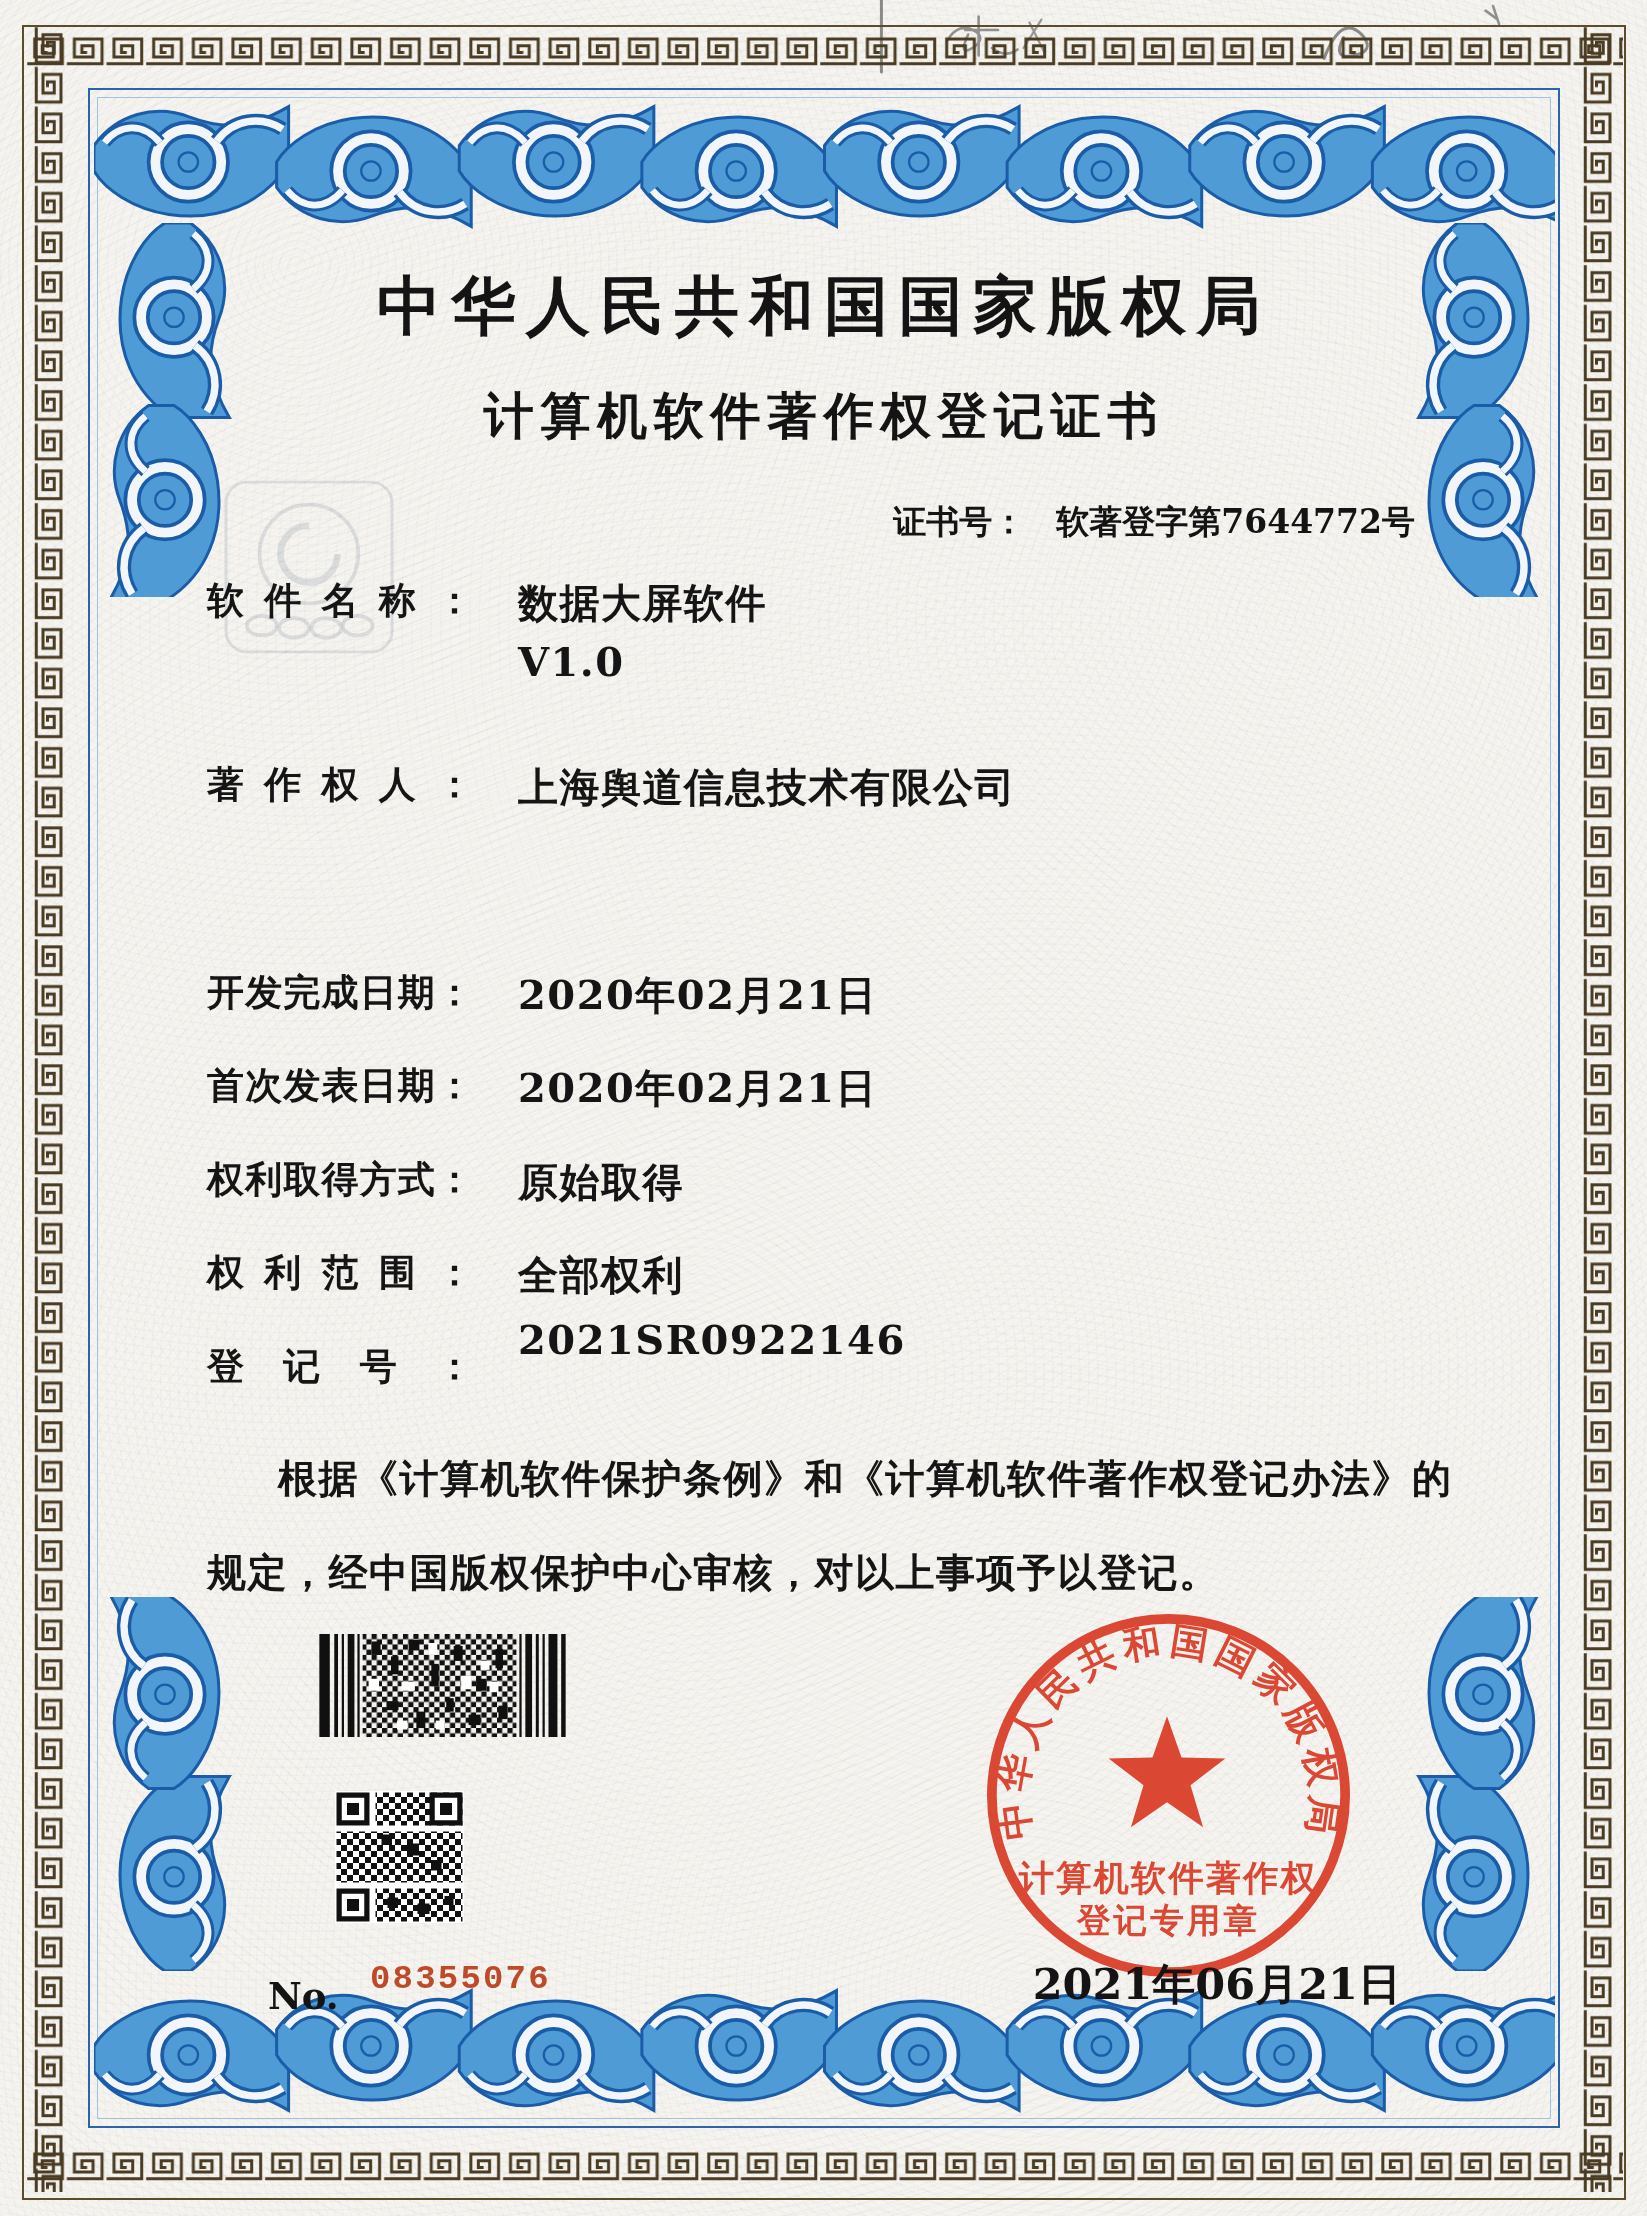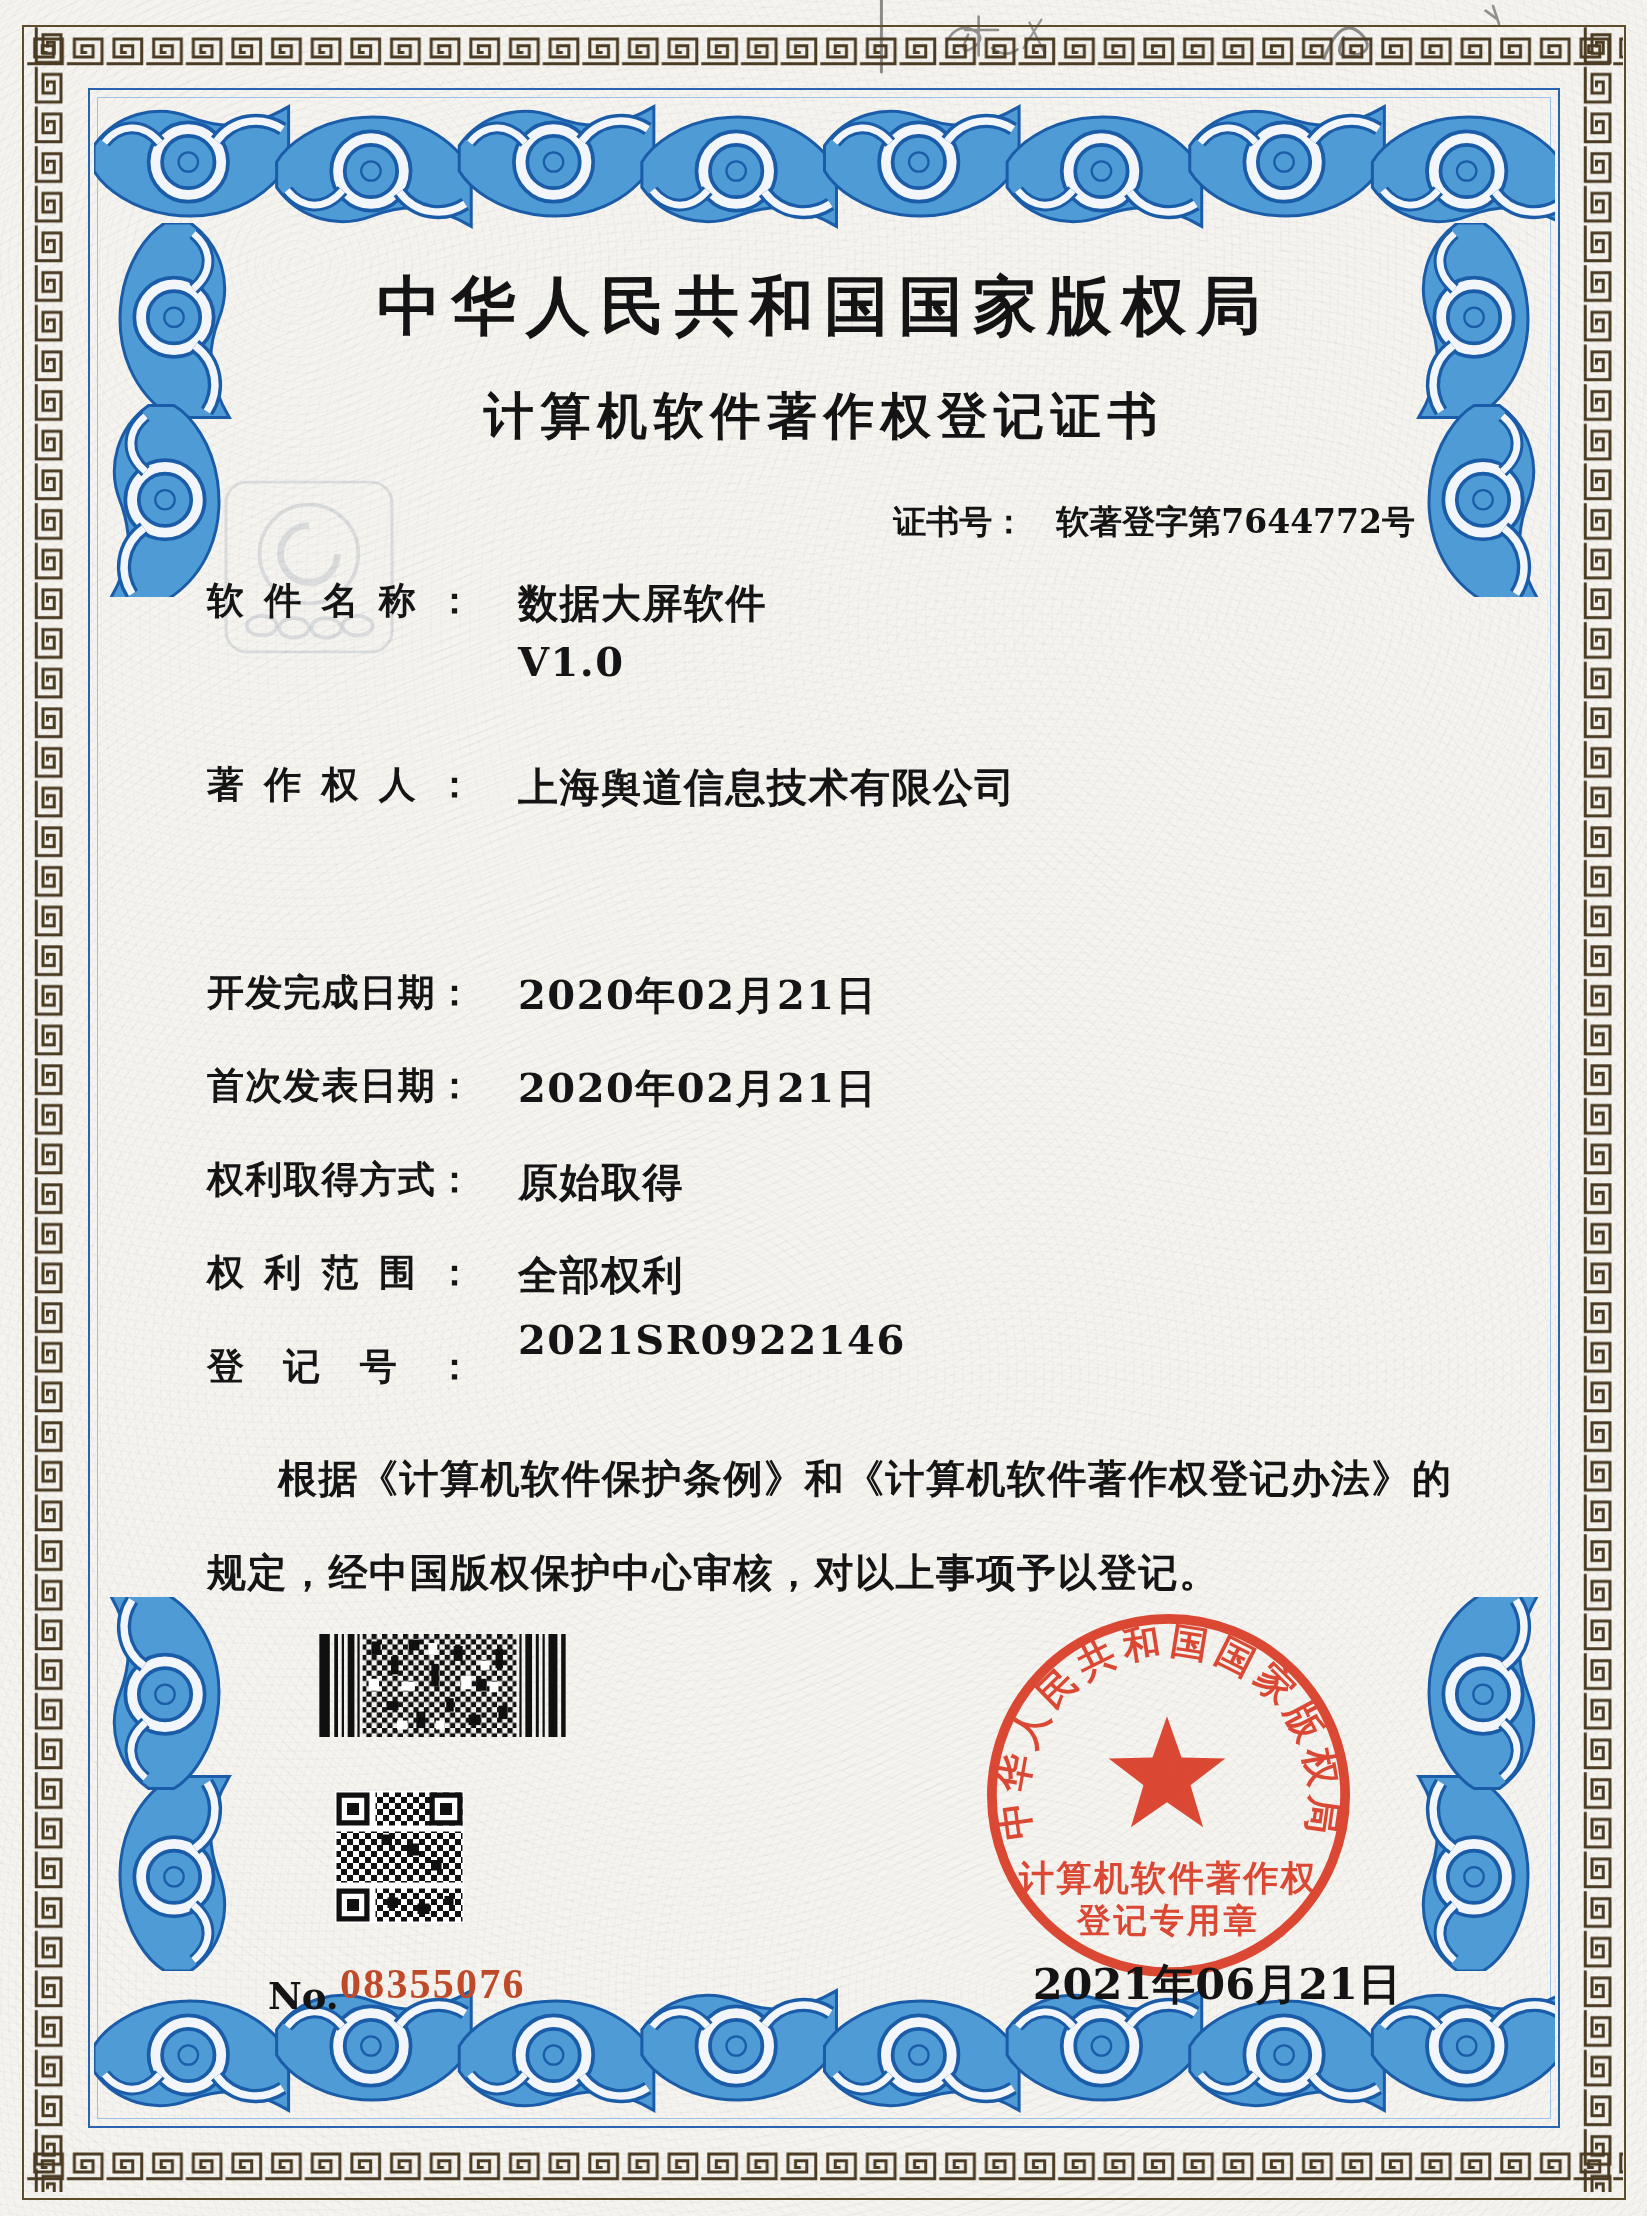--- a/index.html
+++ b/index.html
@@ -32,21 +32,21 @@
   .ctitle{left:0;right:0;top:383px;text-align:center;font-family:"DejaVu Serif",serif;
     font-weight:900;font-size:50px;letter-spacing:6.7px;white-space:nowrap;}
   .certno{top:500px;right:233px;font-family:"DejaVu Serif",serif;font-weight:700;font-size:33px;white-space:nowrap;}
   .certno .gap{display:inline-block;width:31px;}
   .flabel{left:207px;width:266px;font-size:37px;font-weight:700;color:#151515;
     text-align:justify;text-align-last:justify;}
   .fvalue{left:518px;font-size:40px;font-weight:700;font-family:"DejaVu Serif",serif;
     letter-spacing:1.5px;white-space:nowrap;color:#151515;}
   .stmt{font-size:39px;font-weight:600;letter-spacing:1.5px;white-space:nowrap;color:#151515;}
   .serial-label{left:268px;top:1954px;font-family:"DejaVu Serif",serif;font-size:37px;font-weight:700;margin-top:20px;}
-  .serial-number{left:340px;top:1960px;font-family:Liberation Serif, serif;font-size:42px;
+  .serial-number{left:370px;top:1960px;font-family:Liberation Mono, monospace;font-size:34px;
     font-weight:700;color:#bf4a2a;letter-spacing:2.2px;}
   .seal{left:929px;top:1556px;width:479px;height:479px;opacity:.93;}
   .issue-date{left:937px;top:1956px;width:464px;text-align:right;font-family:"DejaVu Serif",serif;
     font-size:43px;font-weight:700;white-space:nowrap;}
   .barcode{left:319px;top:1634px;width:247px;height:103px;}
   .qr{left:335px;top:1791px;width:129px;height:132px;}
 </style>
 </head>
 <body>
 

